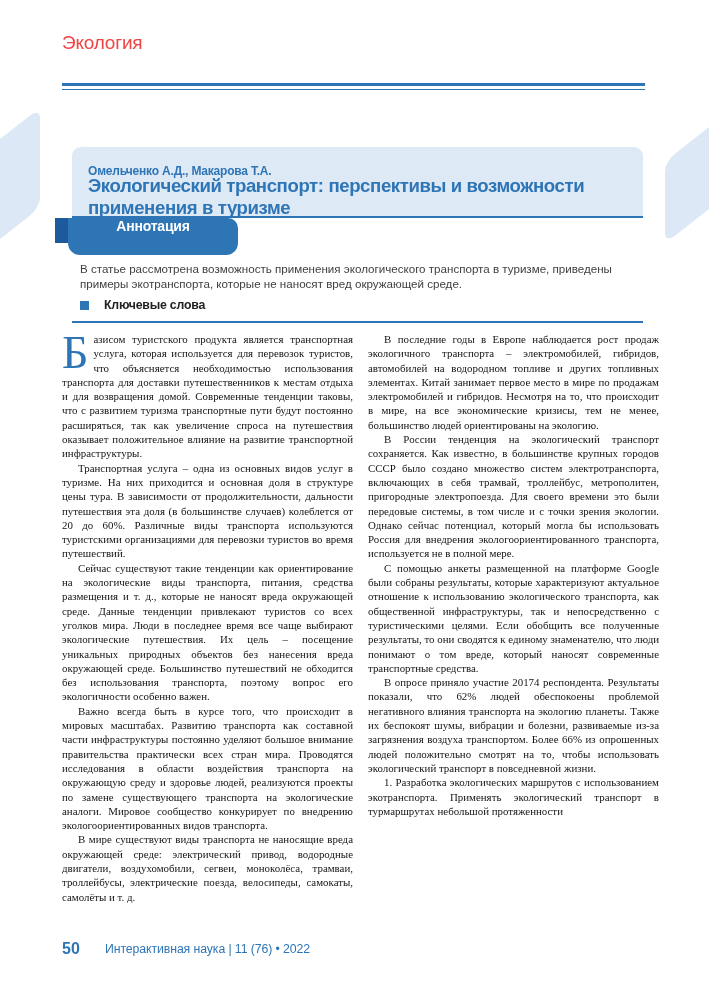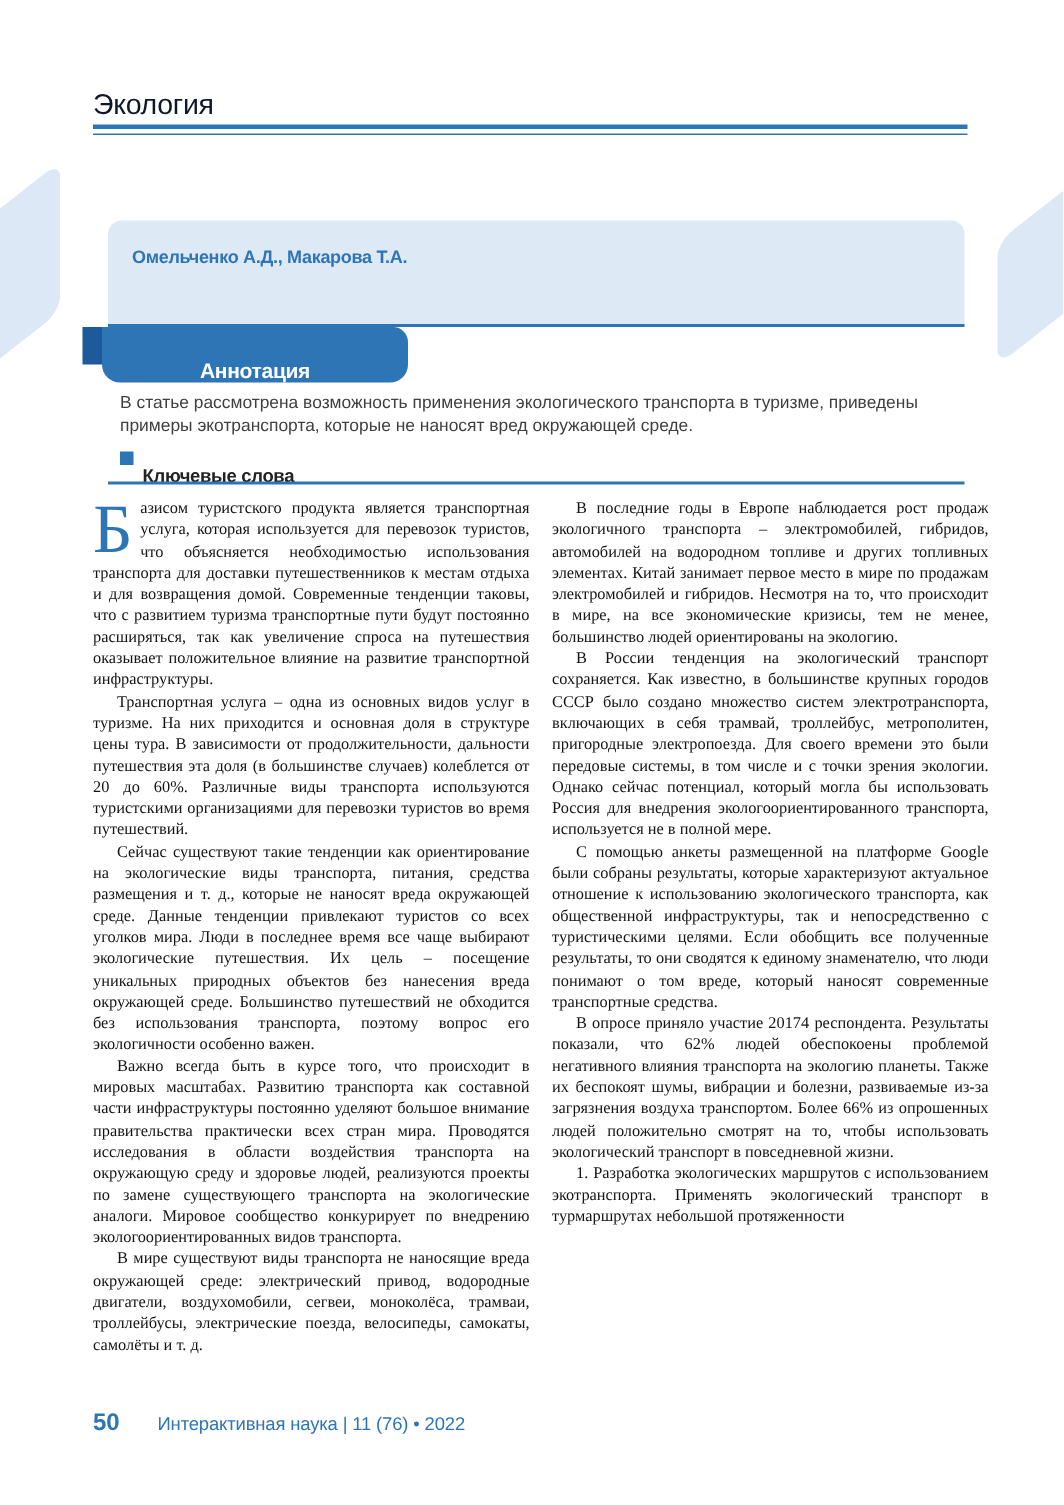--- a/index.html
+++ b/index.html
@@ -6,48 +6,48 @@
   .page{
     position:relative; width:709px; height:1003px; background:#ffffff;
     overflow:hidden; font-family:"Liberation Sans", sans-serif;
   }
   
   .deco-left{position:absolute; left:-12px; top:128px; width:52px; height:100px;
     background:#dce8f5; border-radius:10px; transform:skewY(-38deg);}
   .deco-right{position:absolute; right:-16px; top:138px; width:60px; height:82px;
     background:#dce8f5; border-radius:10px; transform:skewY(-38deg);}
   
-  .section-header{position:absolute; left:62px; top:60px; font-size:19px;
-    color:#0f172a; letter-spacing:-0.2px;}
+  .section-header{position:absolute; left:62px; top:32px; font-size:19px;
+    color:#ef4444; letter-spacing:-0.2px;}
   .header-rule{position:absolute; left:62px; top:83px; width:583px; height:3px;
     border-top:3px solid #2e75b6; border-bottom:1.5px solid #2e75b6;}
   
   .meta{position:absolute; left:88px; top:102px; font-size:12.5px; font-weight:bold;
     color:#2e75b6; line-height:17px; letter-spacing:-0.2px;margin-top:48px;}
   
   .title-box{position:absolute; left:72px; top:147px; width:571px; height:69px;
     background:#dee9f6; border-radius:9px 9px 0 0;}
   .title-underline{position:absolute; left:72px; top:216px; width:571px; height:0;
     border-top:2.5px solid #2e75b6;}
   .authors{position:absolute; left:16px; top:2px; font-size:12px; font-weight:bold;
     color:#2e75b6; letter-spacing:-0.2px;margin-top:15px;}
   .article-title{position:absolute; left:16px; top:28px; width:545px; font-size:18.6px;
     font-weight:bold; color:#2e75b6; letter-spacing:-0.4px; line-height:22px;}
   
   .badge-fold{position:absolute; left:55px; top:218px; width:28px; height:25px;
     background:#1c5a9c;}
-  .badge{position:absolute; left:68px; top:218px; width:204px; height:37px;
+  .badge{position:absolute; left:68px; top:218px; width:170px; height:37px;
     background:#2e75b6; border-radius:0 10px 12px 12px; display:flex;
-    align-items:flex-end; justify-content:center; color:#ffffff; font-weight:bold;
+    align-items:flex-start; justify-content:center; color:#ffffff; font-weight:bold;
     font-size:14px; letter-spacing:-0.2px;}
   
   .abstract{position:absolute; left:80px; top:261px; width:562px; font-size:11.6px;
     line-height:15px; color:#3f3f3f;}
   .keywords{position:absolute; left:80px; top:298px; width:562px; display:flex;
-    align-items:flex-start; font-size:12.3px; color:#222222; letter-spacing:-0.2px;flex-direction:column;}
+    align-items:flex-start; font-size:12.3px; color:#222222; letter-spacing:-0.2px;}
   .kw-bullet{width:9px; height:9px; background:#2e75b6; margin-top:3px; flex:0 0 9px;}
   .kw-label{font-weight:bold; margin-left:15px; white-space:pre;}
   .kw-rule{position:absolute; left:72px; top:321px; width:571px; height:0;
     border-top:2.5px solid #2e75b6;}
   
   .body-columns{position:absolute; left:62px; top:332px; width:597px; height:606px;
     display:flex; gap:15px; overflow:hidden;}
   .col{width:291px; font-family:"Liberation Serif", serif; font-size:10.9px;
     line-height:14.3px; text-align:justify; color:#141414;}
   .col p{margin:0; text-indent:16px;}
@@ -71,20 +71,21 @@
   <div class="section-header">Экология</div>
   <div class="header-rule"></div>
 
   <div class="meta">
     <div>УДК 31</div>
     <div>DOI 10.21661/r-558512</div>
   </div>
 
   <div class="title-box">
     <div class="authors">Омельченко А.Д., Макарова Т.А.</div>
+    <div class="article-title">Экологический транспорт: перспективы и возможности применения в туризме</div>
   </div>
   <div class="title-underline"></div>
 
   <div class="badge-fold"></div>
   <div class="badge">
     <span>Аннотация</span>
   </div>
 
   <div class="abstract">В статье рассмотрена возможность применения экологического транспорта в туризме, приведены примеры экотранспорта, которые не наносят вред окружающей среде.</div>
 

